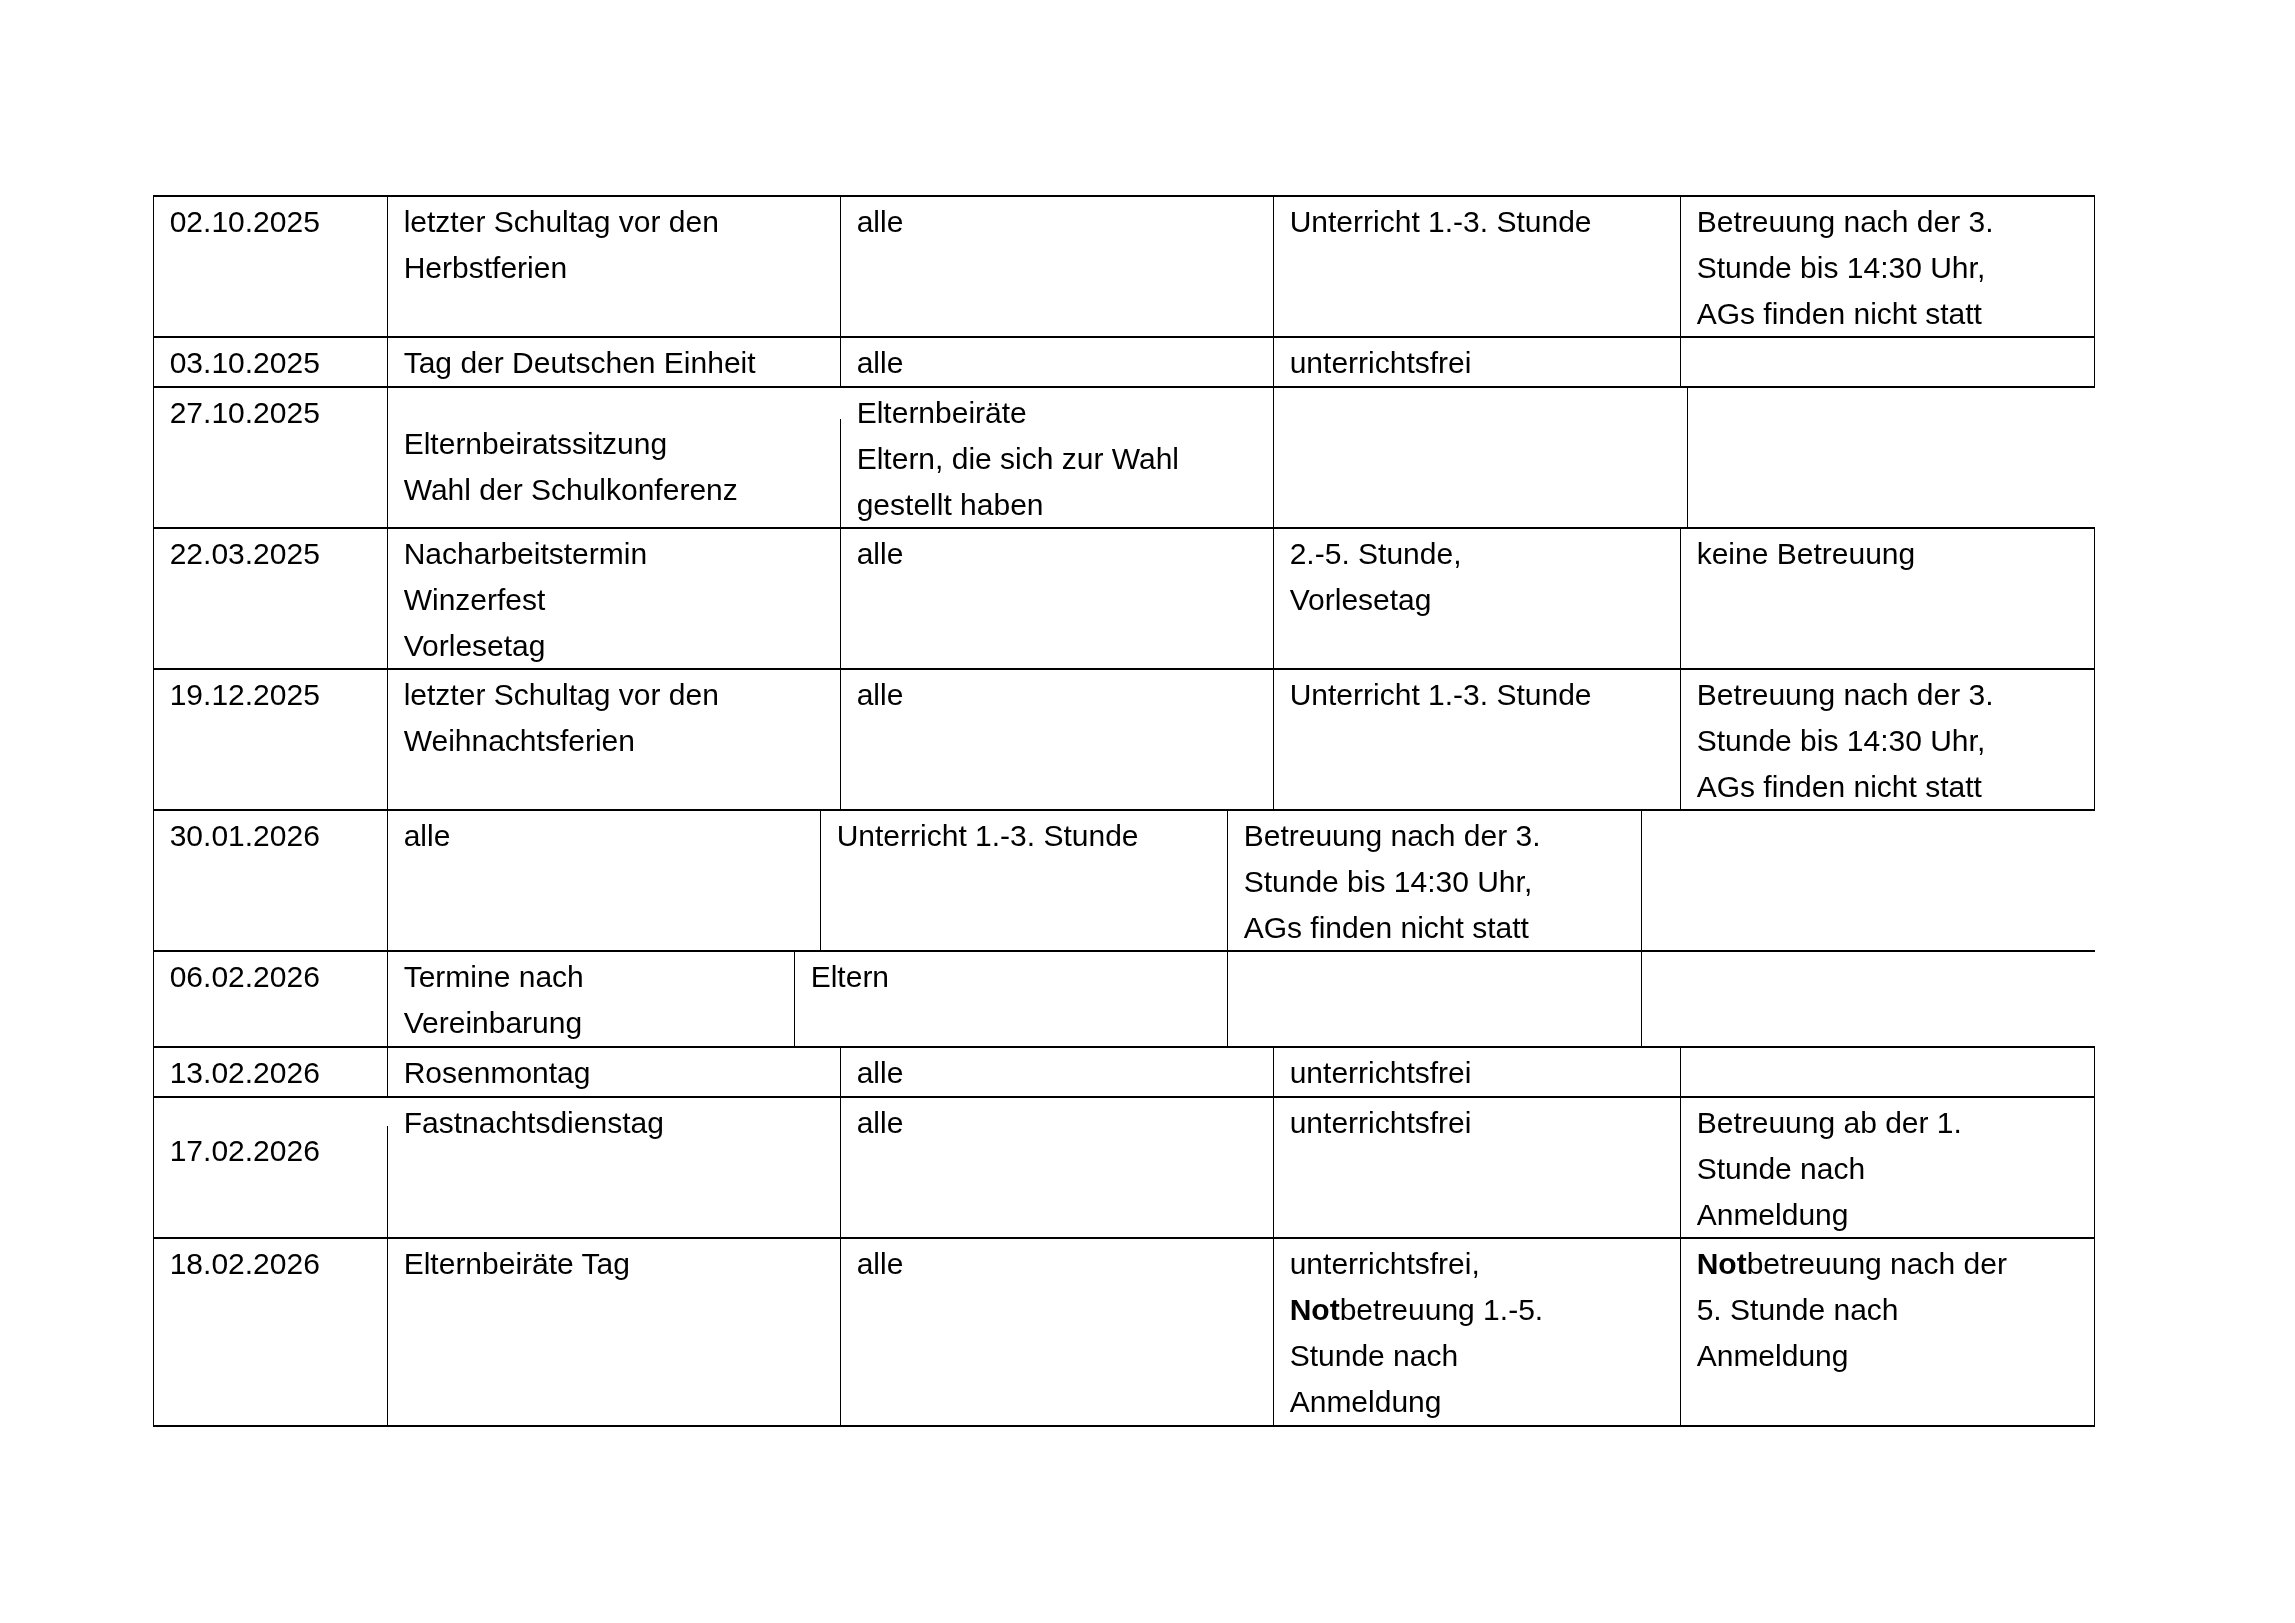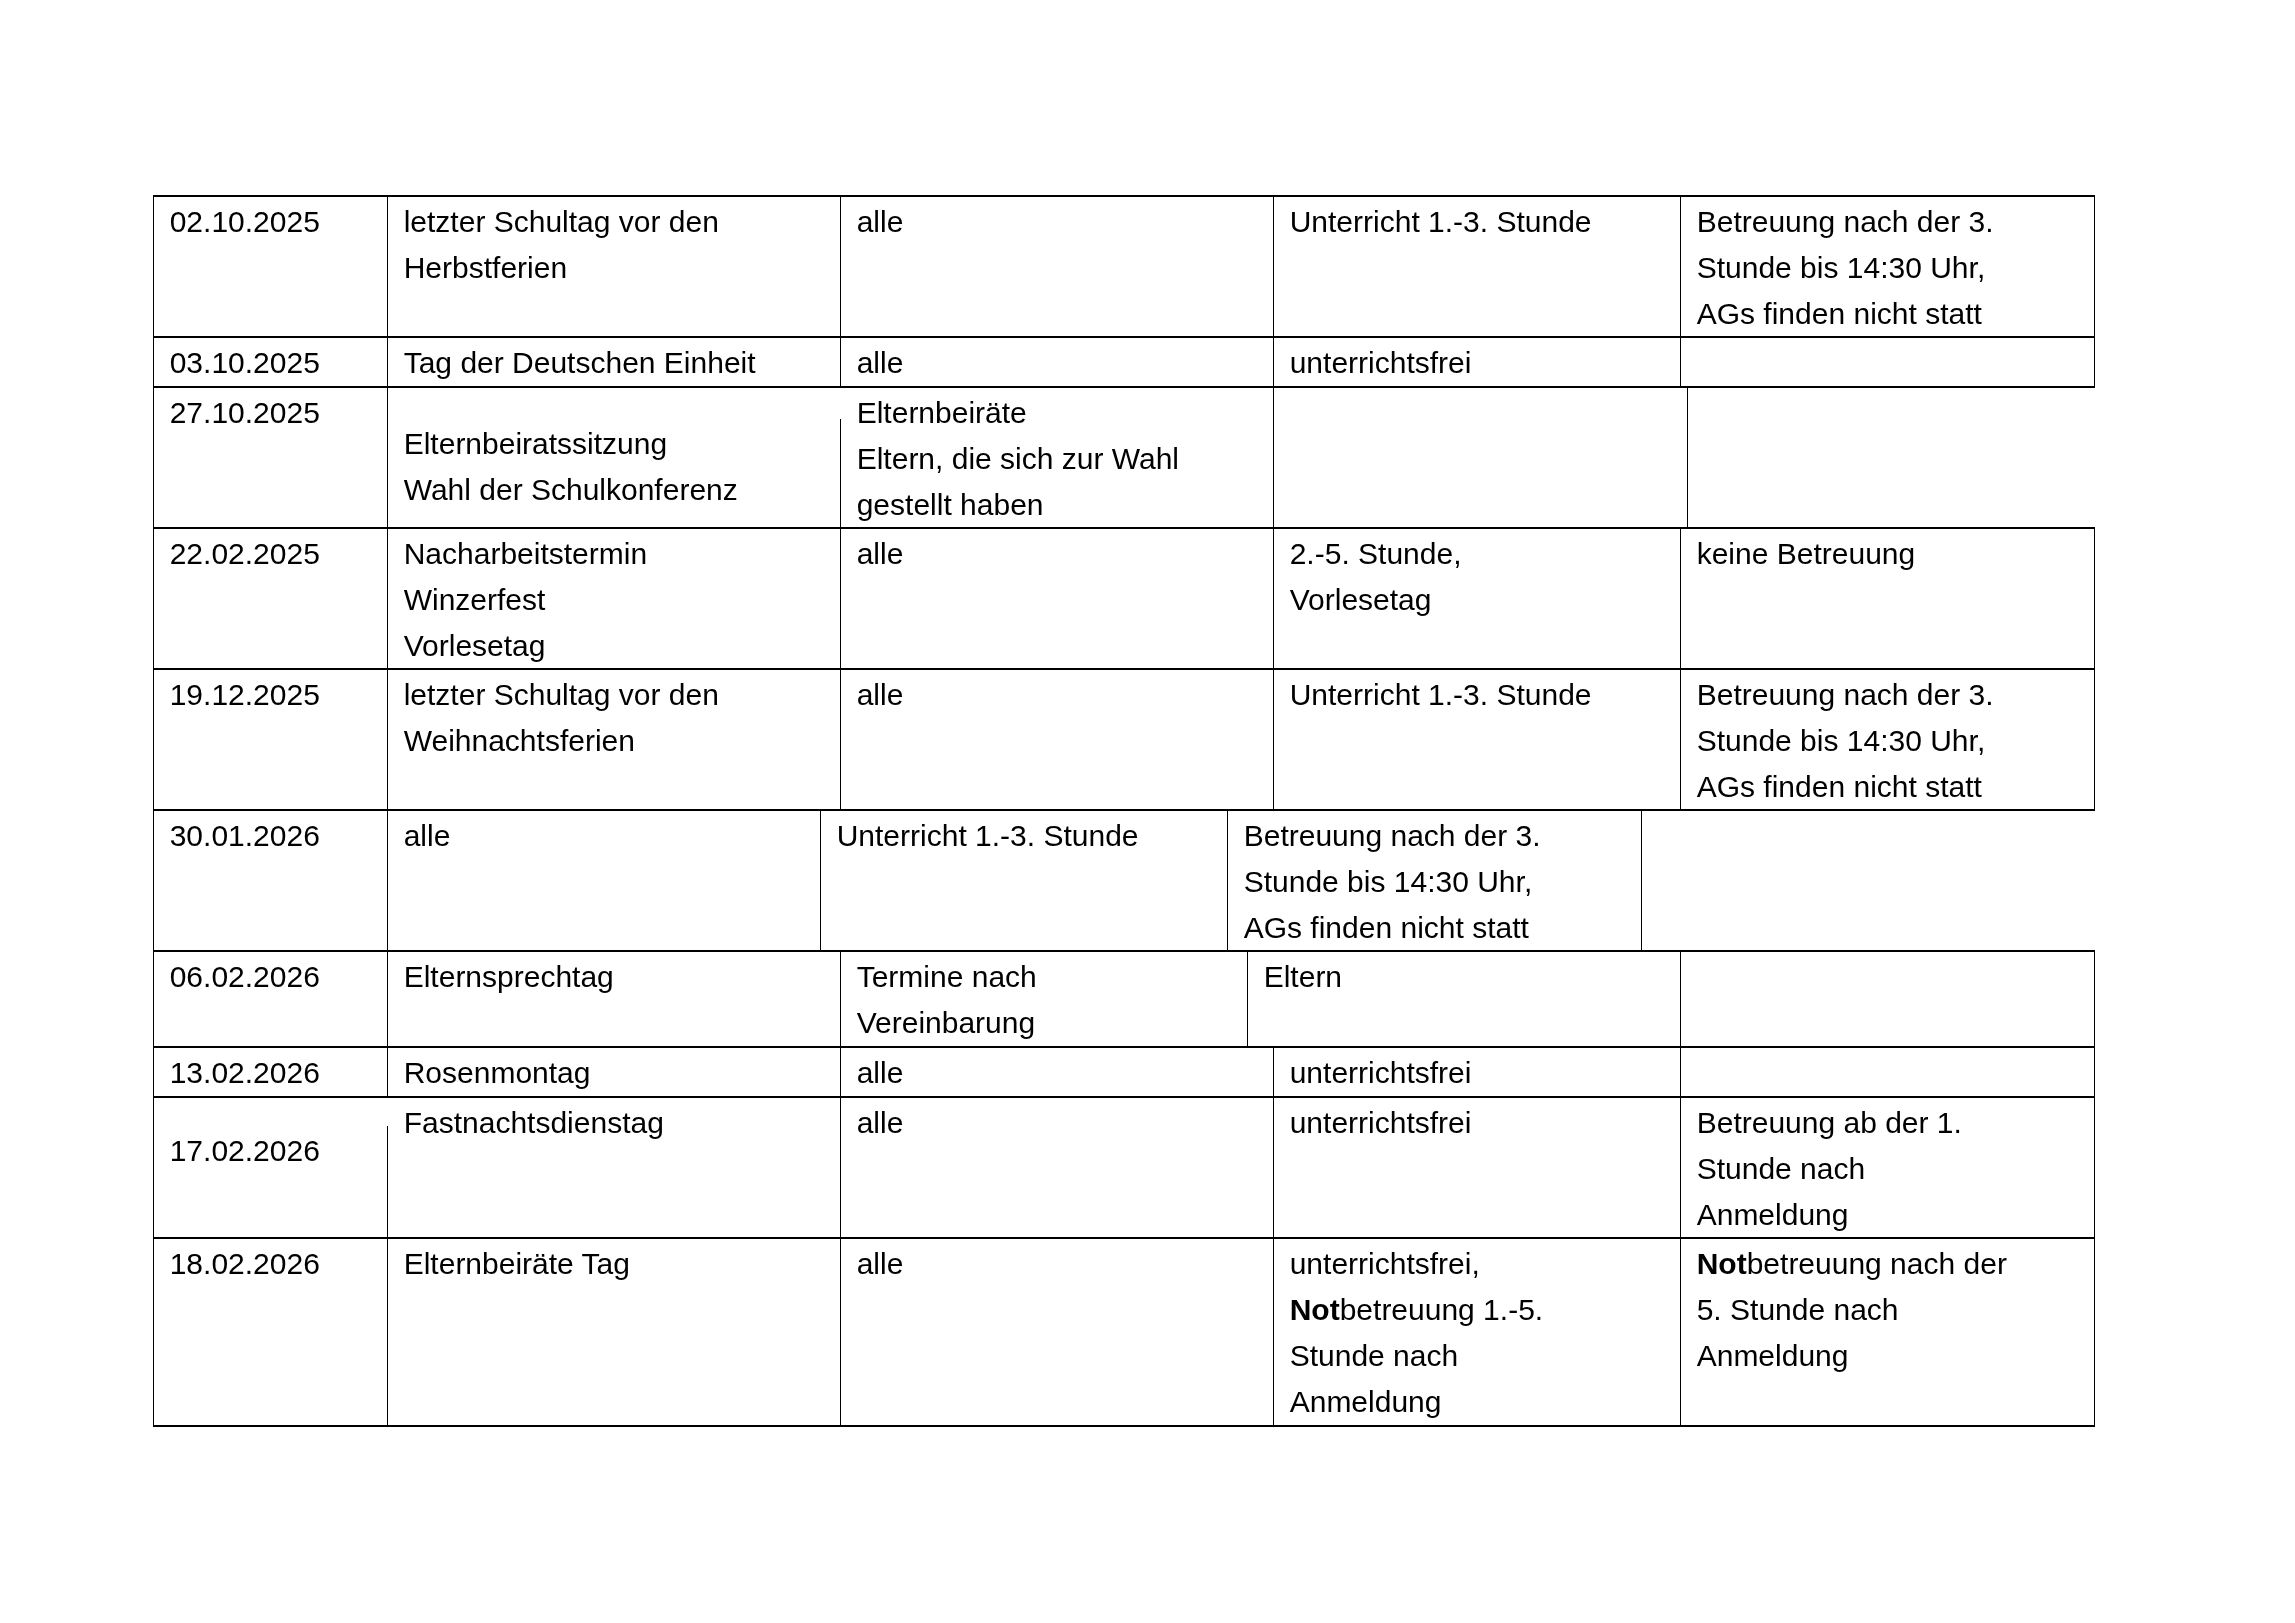--- a/index.html
+++ b/index.html
@@ -61,21 +61,21 @@
     <div class="row" style="height: 139px;">
       <div class="cell" style="width: 234px;"><span>27.10.2025</span></div>
       <div class="cell" style="width: 453px; margin-top: 31px;"><span>Elternbeiratssitzung
 Wahl der Schulkonferenz</span></div>
       <div class="cell" style="width: 433px;"><span>Elternbeiräte
 Eltern, die sich zur Wahl
 gestellt haben</span></div>
       <div class="cell" style="width: 414px;"></div>
     </div>
     <div class="row" style="height: 139px;">
-      <div class="cell" style="width: 234px;"><span>22.02.2025</span></div>
+      <div class="cell" style="width: 234px;"><span>22.03.2025</span></div>
       <div class="cell" style="width: 453px;"><span>Nacharbeitstermin
 Winzerfest
 Vorlesetag</span></div>
       <div class="cell" style="width: 433px;"><span>alle</span></div>
       <div class="cell" style="width: 407px;"><span>2.-5. Stunde,
 Vorlesetag</span></div>
       <div class="cell" style="width: 414px;"><span>keine Betreuung</span></div>
     </div>
     <div class="row" style="height: 139px;">
       <div class="cell" style="width: 234px;"><span>19.12.2025</span></div>
@@ -90,21 +90,20 @@
     <div class="row" style="height: 139px;">
       <div class="cell" style="width: 234px;"><span>30.01.2026</span></div>
       <div class="cell" style="width: 433px;"><span>alle</span></div>
       <div class="cell" style="width: 407px;"><span>Unterricht 1.-3. Stunde</span></div>
       <div class="cell" style="width: 414px;"><span>Betreuung nach der 3.
 Stunde bis 14:30 Uhr,
 AGs finden nicht statt</span></div>
     </div>
     <div class="row" style="height: 94px;">
       <div class="cell" style="width: 234px;"><span>06.02.2026</span></div>
-      <div class="cell" style="width: 453px;"><span>Elternsprechtag</span></div>
       <div class="cell" style="width: 407px;"><span>Termine nach
 Vereinbarung</span></div>
       <div class="cell" style="width: 433px;"><span>Eltern</span></div>
       <div class="cell" style="width: 414px;"></div>
     </div>
     <div class="row" style="height: 48px;">
       <div class="cell" style="width: 234px;"><span>13.02.2026</span></div>
       <div class="cell" style="width: 453px;"><span>Rosenmontag</span></div>
       <div class="cell" style="width: 433px;"><span>alle</span></div>
       <div class="cell" style="width: 407px;"><span>unterrichtsfrei</span></div>

